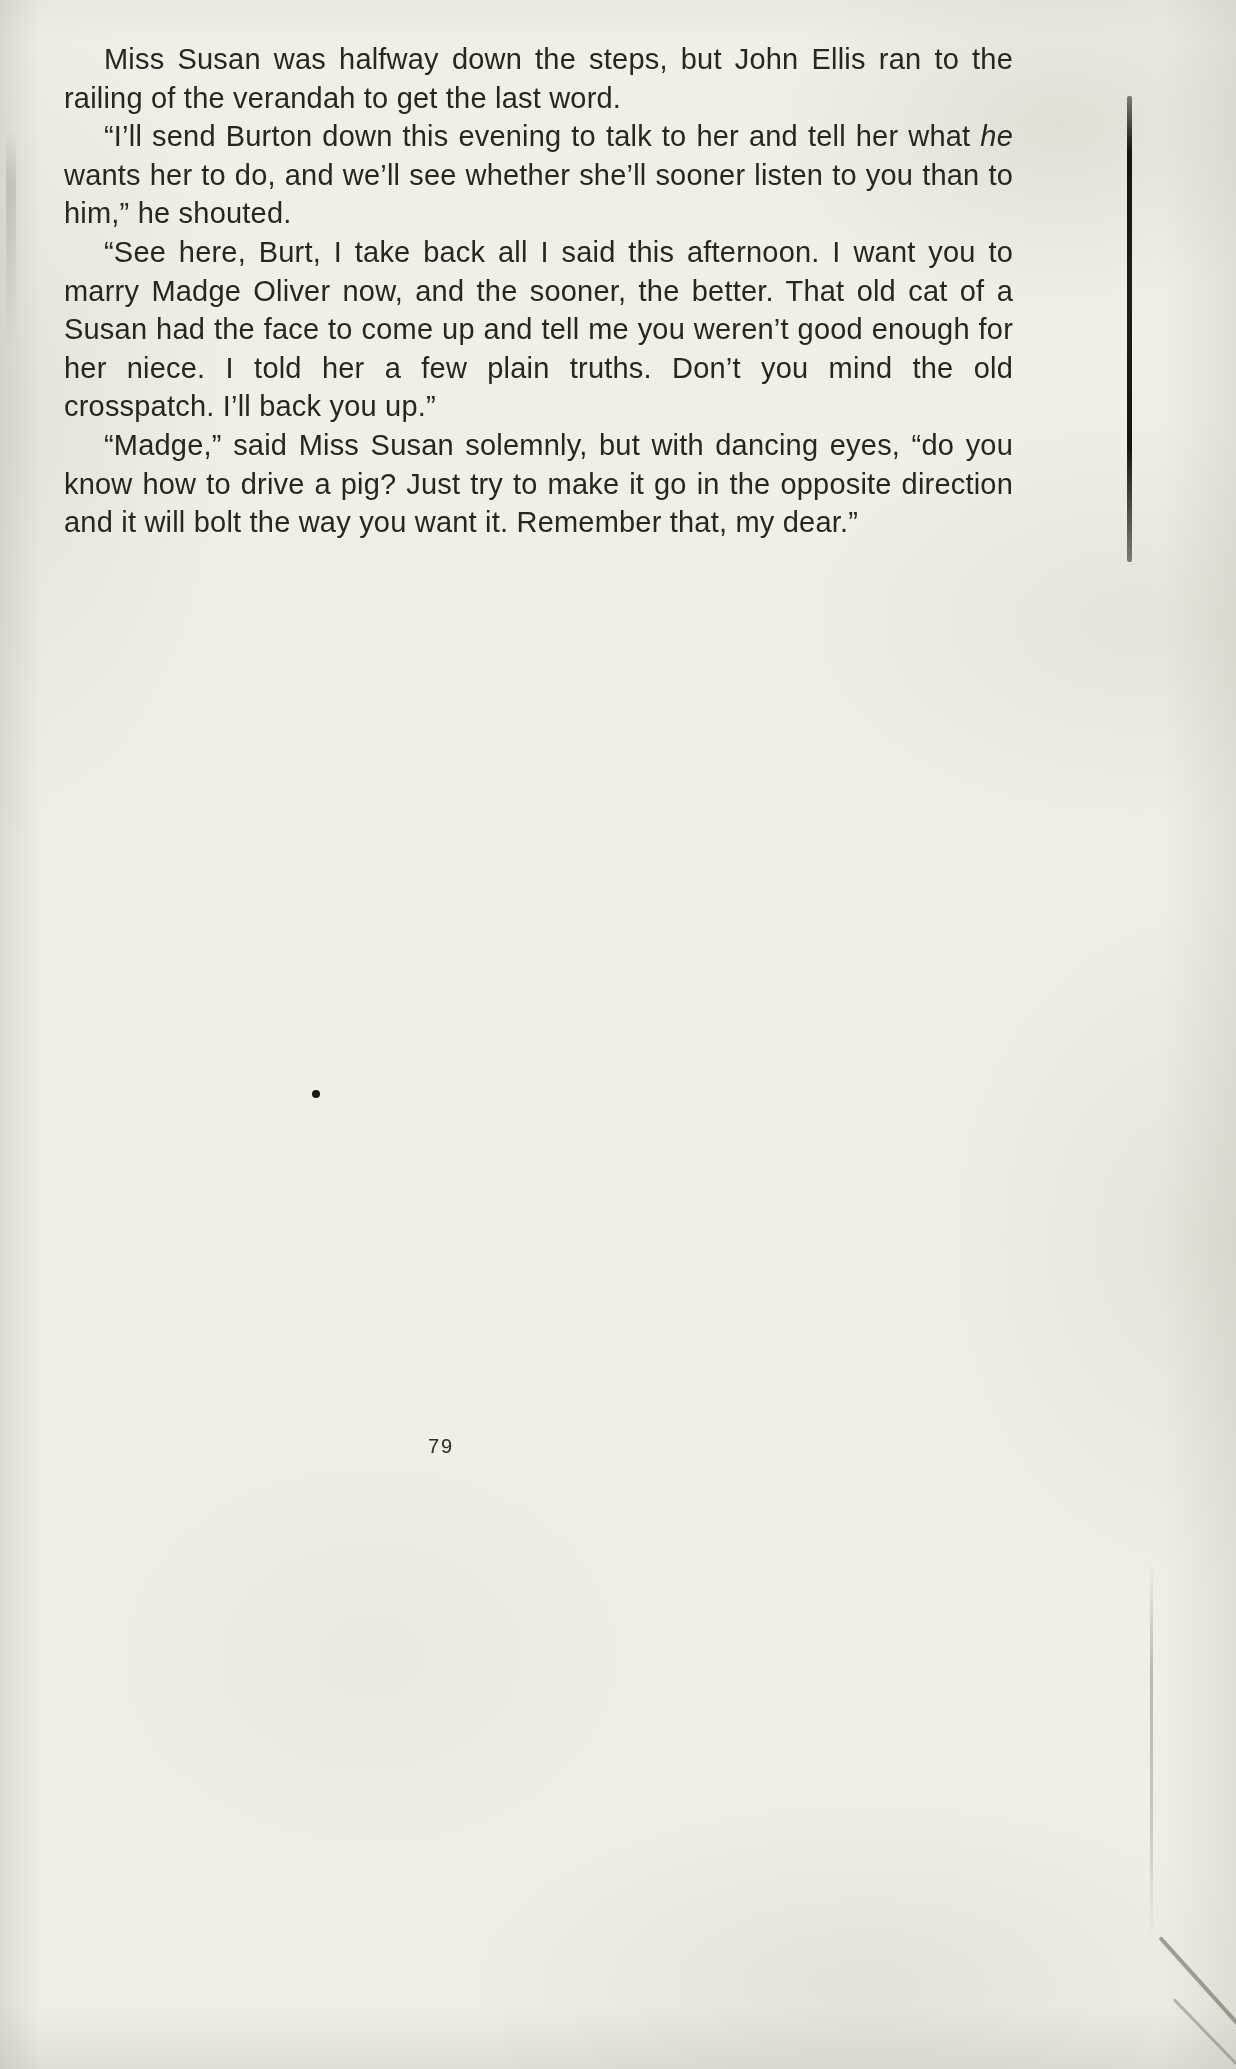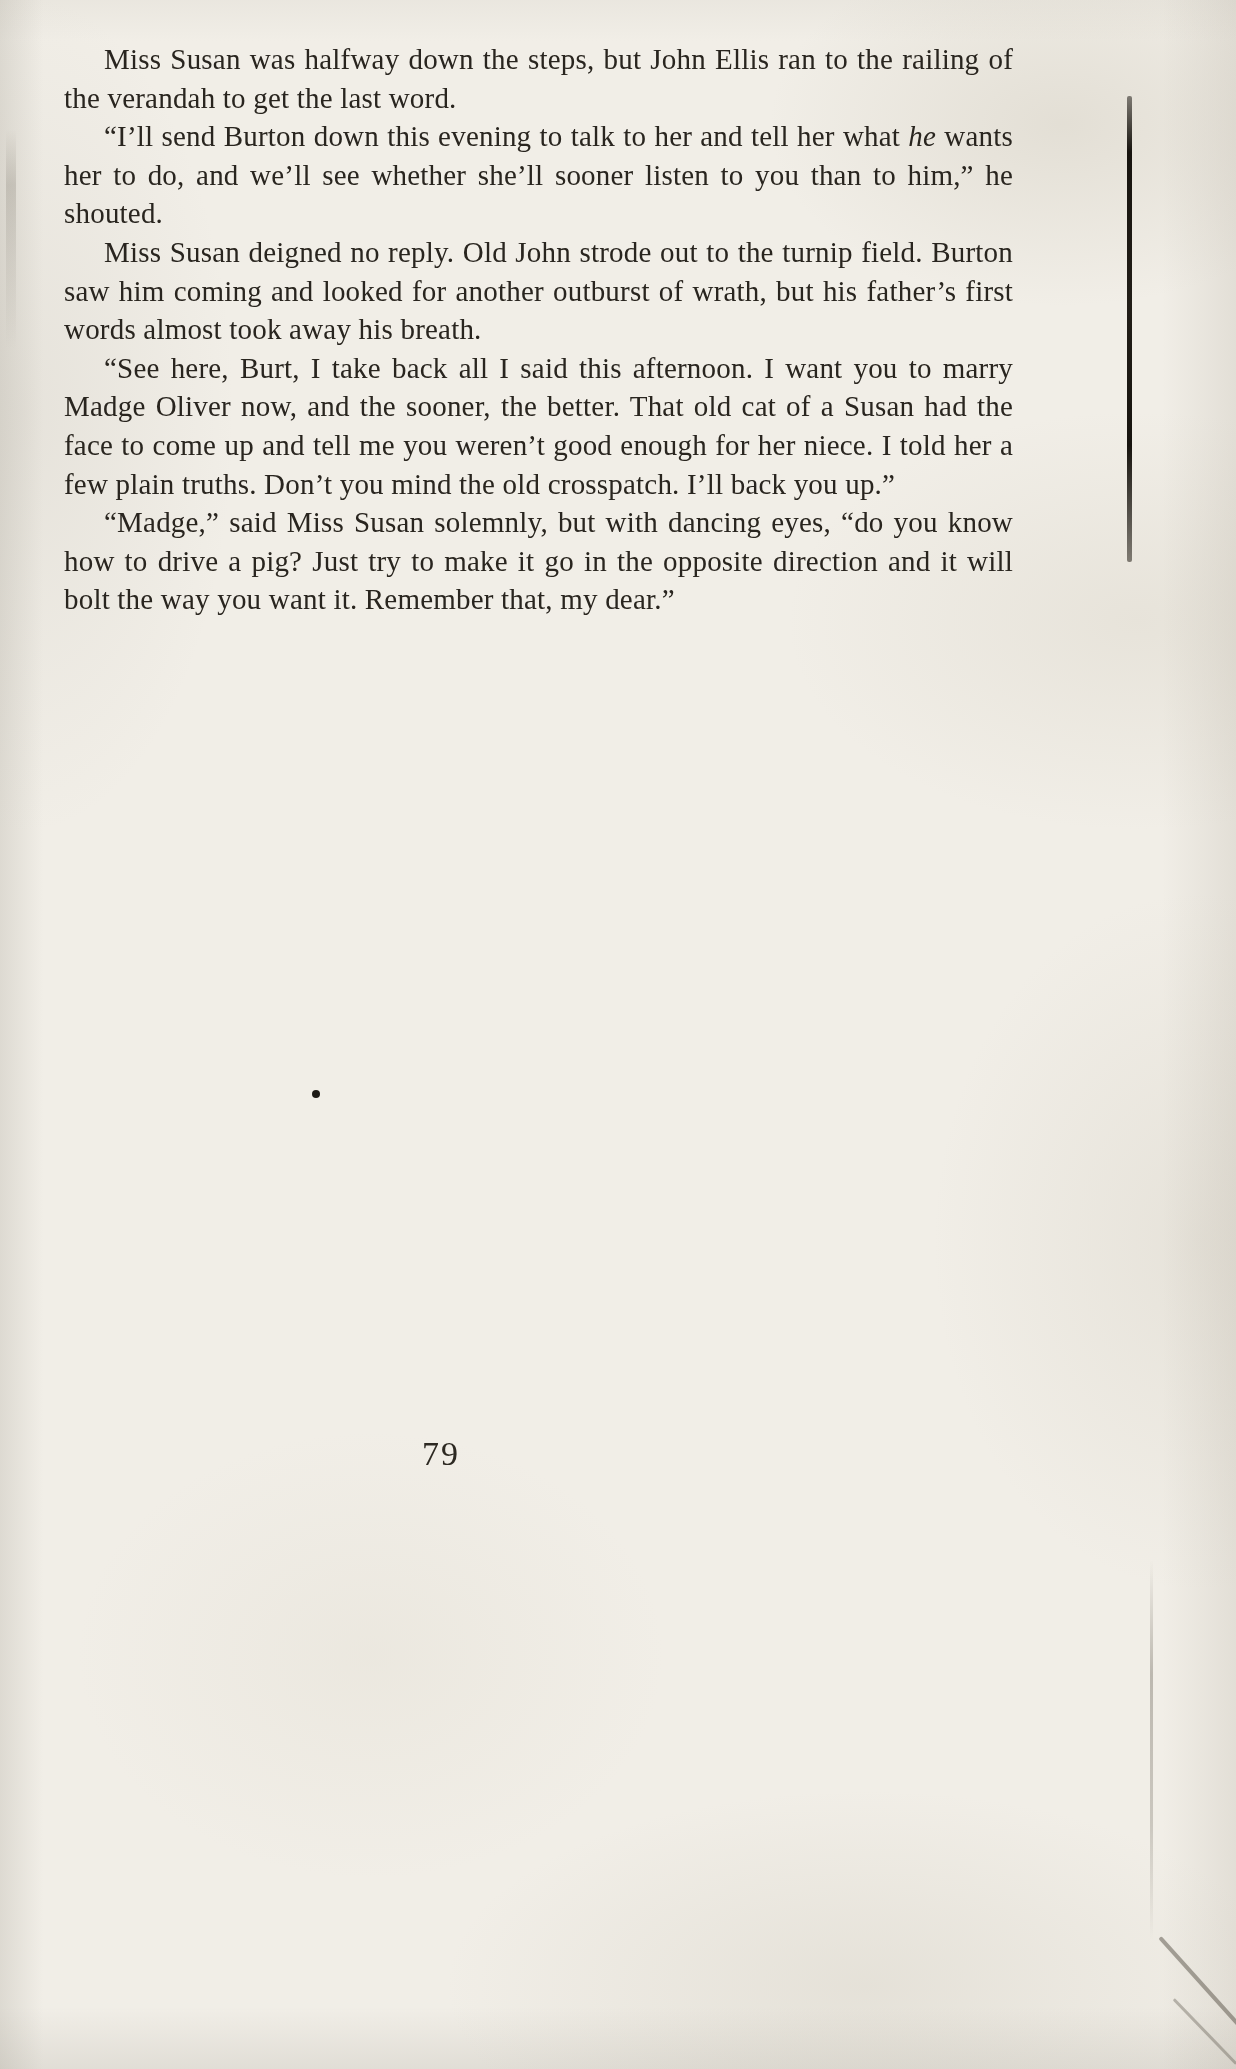--- a/index.html
+++ b/index.html
@@ -17,21 +17,21 @@
       linear-gradient(90deg, rgba(150,145,133,0.22), rgba(150,145,133,0.0) 3.5%),
       linear-gradient(270deg, rgba(160,152,138,0.18), rgba(160,152,138,0.0) 6%),
       linear-gradient(0deg, rgba(140,135,124,0.16), rgba(140,135,124,0.0) 3%),
       linear-gradient(180deg, rgba(170,165,152,0.10), rgba(170,165,152,0.0) 2%),
       radial-gradient(ellipse 420px 260px at 86% 6%, rgba(190,183,166,0.28), rgba(190,183,166,0) 70%),
       radial-gradient(ellipse 500px 300px at 92% 30%, rgba(196,189,172,0.22), rgba(196,189,172,0) 70%),
       radial-gradient(ellipse 380px 500px at 97% 60%, rgba(188,181,165,0.20), rgba(188,181,165,0) 70%),
       radial-gradient(ellipse 600px 280px at 70% 96%, rgba(186,180,164,0.22), rgba(186,180,164,0) 70%),
       radial-gradient(ellipse 300px 600px at 2% 20%, rgba(180,175,164,0.18), rgba(180,175,164,0) 70%),
       radial-gradient(ellipse 420px 320px at 30% 80%, rgba(210,204,188,0.18), rgba(210,204,188,0) 70%);
-    font-family: Liberation Serif, serif;
+    font-family: Liberation Sans, sans-serif;
   }
   .text-block {
     position: absolute;
     left: 64px;
     top: 40px;
     width: 949px;
     font-size: 29px;
     line-height: 38.6px;
     color: #29251f;
     text-align: justify;
@@ -44,21 +44,21 @@
   .text-block .italic {
     font-style: italic;
     margin-top: 40px;
   }
   .page-number {
     position: absolute;
     left: 380px;
     top: 1435px;
     width: 122px;
     text-align: center;
-    font-size: 34px;
+    font-size: 20px;
     letter-spacing: 2px;
     color: #2d2922;
   }
   .ink-dot {
     position: absolute;
     left: 312px;
     top: 1090px;
     width: 8px;
     height: 8px;
     border-radius: 50%;
@@ -123,21 +123,20 @@
       rgba(120,114,102,0) 100%);
   }
 </style>
 </head>
 <body>
 
 <div class="page">
   <div class="text-block" id="text-block">
       <p><span>Miss Susan was halfway down the steps, but John Ellis ran to the railing of the verandah to get the last word.</span></p>
       <p><span>“I’ll send Burton down this evening to talk to her and tell her what </span><span class="italic">he</span><span> wants her to do, and we’ll see whether she’ll sooner listen to you than to him,” he shouted.</span></p>
-      <p><span>Miss Susan deigned no reply. Old John strode out to the turnip field. Burton saw him coming and looked for another outburst of wrath, but his father’s first words almost took away his breath.</span></p>
       <p><span>“See here, Burt, I take back all I said this afternoon. I want you to marry Madge Oliver now, and the sooner, the better. That old cat of a Susan had the face to come up and tell me you weren’t good enough for her niece. I told her a few plain truths. Don’t you mind the old crosspatch. I’ll back you up.”</span></p>
       <p><span>“Madge,” said Miss Susan solemnly, but with dancing eyes, “do you know how to drive a pig? Just try to make it go in the opposite direction and it will bolt the way you want it. Remember that, my dear.”</span></p>
     </div>
   <div class="ink-dot"></div>
   <div class="page-number">79</div>
   <div class="edge-line"></div>
   <div class="edge-line-faint"></div>
   <div class="corner-mark"></div>
   <div class="corner-mark-2"></div>
   <div class="margin-streak"></div>

